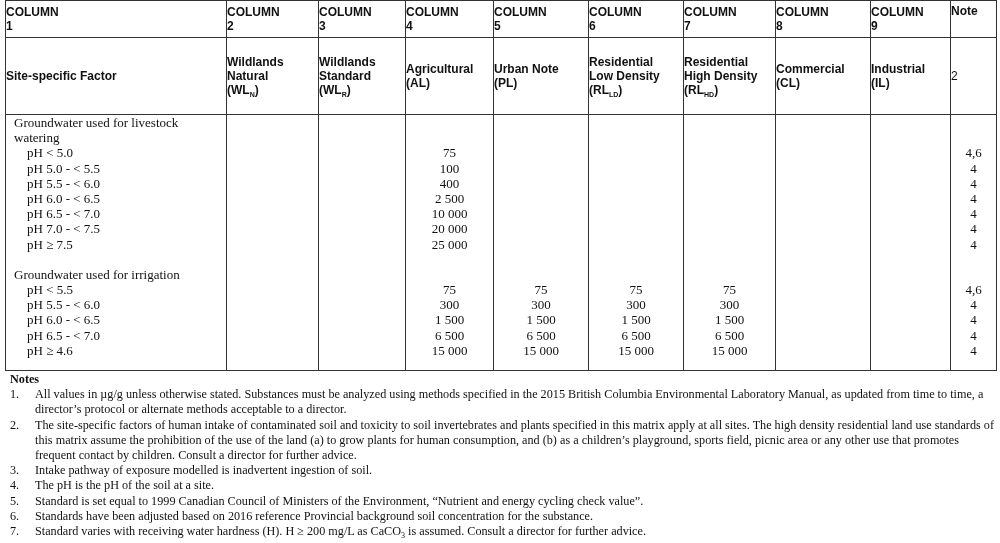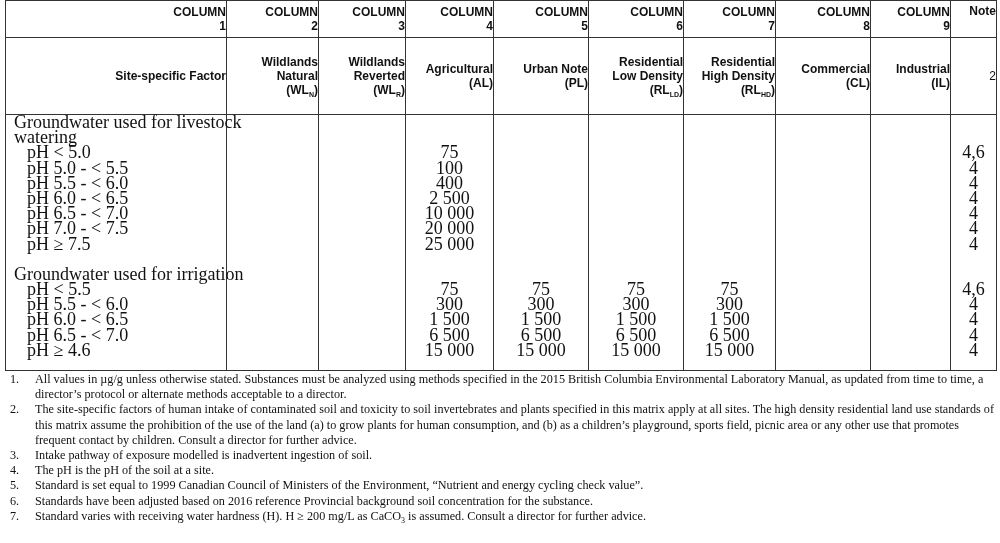--- a/index.html
+++ b/index.html
@@ -5,26 +5,26 @@
   html, body { margin:0; padding:0; background:#ffffff; }
   body { width:1000px; height:543px; position:relative; overflow:hidden; color:#111; }
   table.matrix {
     position:absolute; left:5px; top:0px;
     border-collapse:collapse; table-layout:fixed;
     width:991px;
   }
   table.matrix td, table.matrix th {
     border:1.4px solid #333; padding:0; vertical-align:middle;
   }
-  .hdr { font-family:"Liberation Sans", sans-serif; font-weight:bold; font-size:12px; text-align:right; line-height:14px; }
+  .hdr { font-family:"Liberation Sans", sans-serif; font-weight:bold; font-size:12px; text-align:left; line-height:14px; }
   .hdr-row1 th { height:33px; }
   .hdr-row2 th { height:72px; }
   .note-num { font-weight:normal; }
   sub.small { font-size:7px; vertical-align:-3px; }
-  .body-cell { vertical-align:top !important; font-family:"Liberation Serif", serif; font-size:18px; line-height:15.2px; }
+  .body-cell { vertical-align:top !important; font-family:"Liberation Serif", serif; font-size:13px; line-height:15.2px; }
   .factor-cell { padding-left:8px !important; }
   .val { text-align:center;margin-top:44px; }
   .group-gap { height:16px; }
   .group-first { padding-top:16px; }
   .ind { padding-left:13px; display:block; }
   .line { display:block; height:15.2px; white-space:nowrap; }
   .notes {
     position:absolute; left:10px; top:372px; width:985px;
     font-family:"Liberation Serif", serif; font-size:12.2px; line-height:15.2px;
   }
@@ -59,21 +59,21 @@
         <th class="hdr"><span>COLUMN</span><br><span>5</span></th>
         <th class="hdr"><span>COLUMN</span><br><span>6</span></th>
         <th class="hdr"><span>COLUMN</span><br><span>7</span></th>
         <th class="hdr"><span>COLUMN</span><br><span>8</span></th>
         <th class="hdr"><span>COLUMN</span><br><span>9</span></th>
         <th class="hdr" style="vertical-align:top;padding-top:3px;margin-left:26px;">Note</th>
       </tr>
     <tr class="hdr-row2" id="hdr2">
         <th class="hdr"><span>Site-specific Factor</span><br></th>
         <th class="hdr" style="padding-top: 4px;"><span>Wildlands</span><br><span>Natural</span><br><span><span>(WL</span><sub class="small">N</sub><span>)</span></span></th>
-        <th class="hdr" style="padding-top: 4px;"><span>Wildlands</span><br><span>Reverted</span><br><span><span>(WL</span><sub class="small">R</sub><span>)</span></span></th>
+        <th class="hdr" style="padding-top: 4px;"><span>Wildlands</span><br><span>Standard</span><br><span><span>(WL</span><sub class="small">R</sub><span>)</span></span></th>
         <th class="hdr"><span>Agricultural</span><br><span><span>(AL)</span></span></th>
         <th class="hdr"><span>Urban Note</span><br><span><span>(PL)</span></span></th>
         <th class="hdr" style="padding-top: 4px;"><span>Residential</span><br><span>Low Density</span><br><span><span>(RL</span><sub class="small">LD</sub><span>)</span></span></th>
         <th class="hdr" style="padding-top: 4px;"><span>Residential</span><br><span>High Density</span><br><span><span>(RL</span><sub class="small">HD</sub><span>)</span></span></th>
         <th class="hdr"><span>Commercial</span><br><span><span>(CL)</span></span></th>
         <th class="hdr"><span>Industrial</span><br><span><span>(IL)</span></span></th>
         <th class="hdr note-num">2</th>
       </tr>
   </thead>
   <tbody>
@@ -256,20 +256,21 @@
           <span class="line">4</span>
           <span class="line">4</span>
           <span class="line">4</span>
           <span class="line">4</span>
         </td>
       </tr>
   </tbody>
 </table>
 
 <div class="notes">
+  <div class="notes-title">Notes</div>
   <div id="notes-list">
       <div class="note-item">
         <span class="n">1.</span>
         <span class="t">All values in µg/g unless otherwise stated.  Substances must be analyzed using methods specified in the 2015 British Columbia Environmental Laboratory Manual, as updated from time to time, a director’s protocol or alternate methods acceptable to a director.</span>
       </div>
       <div class="note-item">
         <span class="n">2.</span>
         <span class="t">The site-specific factors of human intake of contaminated soil and toxicity to soil invertebrates and plants specified in this matrix apply at all sites. The high density residential land use standards of this matrix assume the prohibition of the use of the land (a) to grow plants for human consumption, and (b) as a children’s playground, sports field, picnic area or any other use that promotes frequent contact by children. Consult a director for further advice.</span>
       </div>
       <div class="note-item">

